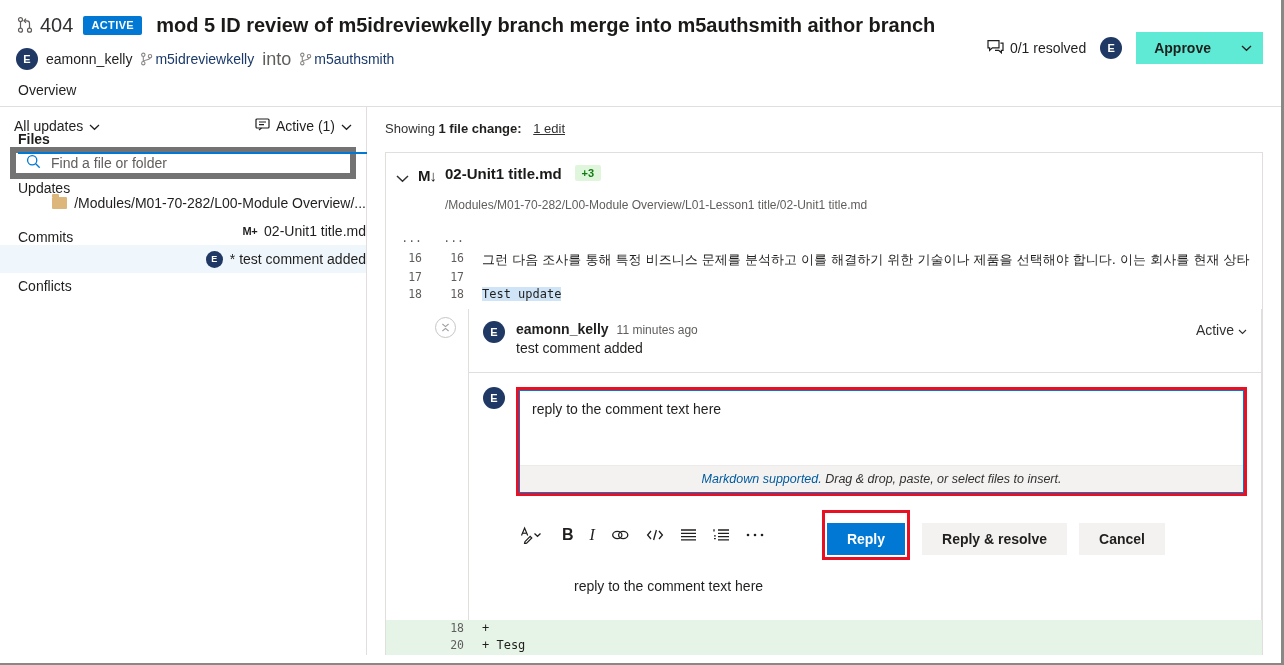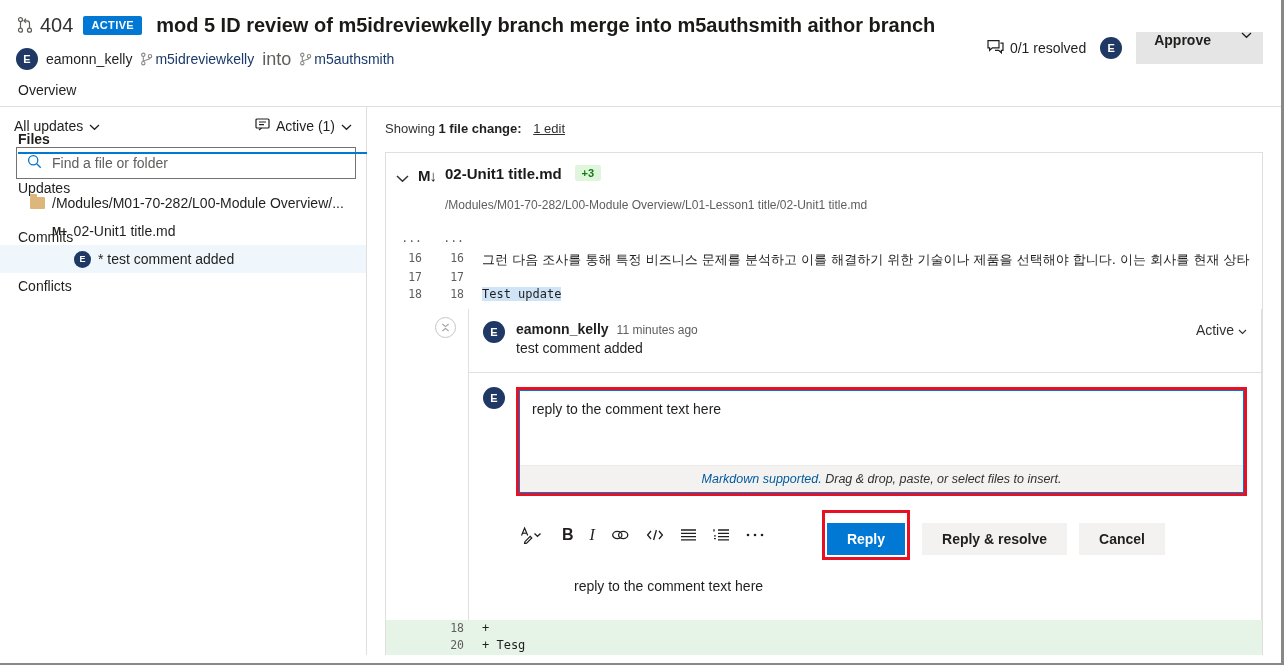--- a/index.html
+++ b/index.html
@@ -114,22 +114,22 @@
   }
   .resolved-chip {
     display: flex;
     align-items: center;
     gap: 6px;
     font-size: 14px;
     color: #201f1e;
   }
   .approve-btn {
     display: flex;
-    align-items: flex-start;
-    background: #e5e5e5;
+    align-items: center;
+    background: #5eead4;
     height: 32px;
     border: none;
     cursor: pointer;
   }
   .approve-label {
     display: flex;
     align-items: center;
     padding: 0 18px;
     font-size: 14px;
     color: #201f1e;
@@ -200,23 +200,23 @@
   }
   .side-dd {
     display: inline-flex;
     align-items: center;
     gap: 6px;
     font-size: 14px;
     color: #201f1e;
     cursor: pointer;
   }
   .search-wrap {
-    margin: 4px 10px 0 16px;
+    margin: 4px 10px 0 10px;
     height: 32px;
-    border: 1px solid #737373;
+    border: 6px solid #737373;
     display: flex;
     align-items: center;
     gap: 8px;
     padding: 1px 10px;
     box-sizing: border-box;
     background: #fff;
   }
   .search-wrap input {
     border: none;
     outline: none;
@@ -232,20 +232,21 @@
   .tree-row {
     display: flex;
     align-items: center;
     gap: 7px;
     height: 28px;
     font-size: 14px;
     color: #201f1e;
     cursor: pointer;
     white-space: nowrap;
     overflow: hidden;
+    justify-content: flex-end;
   }
   .tree-row.folder { padding-left: 30px; }
   .tree-row.file { padding-left: 52px; }
   .tree-row.comment { padding-left: 74px; background: #eff6fc; }
   .folder-ico {
     width: 15px; height: 12px; background: #dcb67a; border-radius: 1px;
     flex: 0 0 auto;
     position: relative;
   }
   .folder-ico::before {

